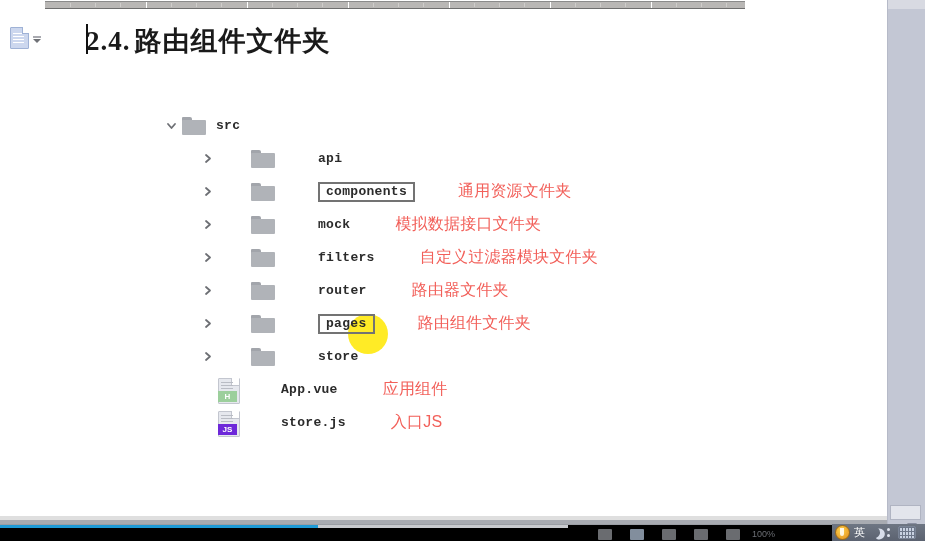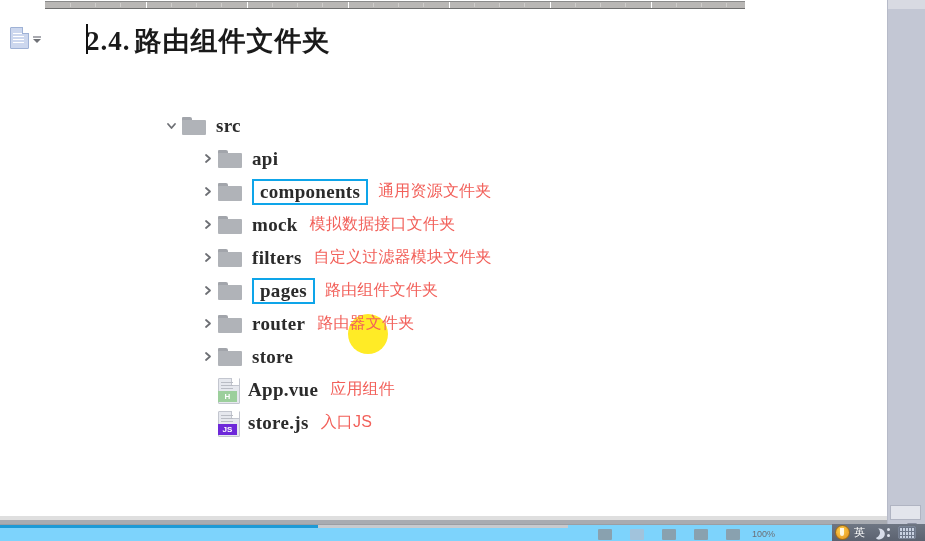--- a/index.html
+++ b/index.html
@@ -135,21 +135,21 @@
     position: absolute; left: 160px; top: 100px;
     width: 620px;
   }
   .row {
     position: relative;
     height: 33px;
     display: flex;
     align-items: center;
     white-space: nowrap;
   }
-  .row.indent { padding-left: 36px; }
+  .row.indent { padding-left: 36px; gap: 33px; }
 
   .chev {
     width: 22px; height: 22px;
     display: inline-flex;
     align-items: center; justify-content: center;
     flex: 0 0 22px;
     color: #6d6f74;
     font-size: 0;
   }
   .chev svg { display: block; }
@@ -208,29 +208,29 @@
     font-weight: bold;
     color: #ffffff;
     display: flex; align-items: center; justify-content: center;
     letter-spacing: 0;
     font-family: "Liberation Sans", sans-serif;
   }
   .badge-green { background: #9ccf9c; }
   .badge-orange { background: #6d28d9; }
 
   .name {
-    font-family: Liberation Serif, serif;
-    font-size: 19px;
+    font-family: Liberation Mono, monospace;
+    font-size: 13px;
     font-weight: bold;
     color: #2b2b2b;
     letter-spacing: .3px;
     margin-right: 12px;
   }
   .name.boxed {
-    border: 2px solid #0ea5e9;
+    border: 2px solid #737373;
     padding: 1px 6px 2px 6px;
     margin-right: 10px;
     line-height: 1;
   }
   .annot {
     font-family: "Liberation Sans", sans-serif;
     font-size: 16px;
     color: #f2605a;
     letter-spacing: .2px;
   }
@@ -264,21 +264,21 @@
     width: 14px; height: 8px;
     display: flex; gap: 2px;
   }
   .hscroll-grip i {
     display: block; width: 2px; height: 8px; background: #6e7178;
   }
 
   .taskbar {
     position: absolute; left: 0; top: 524px;
     width: 925px; height: 17px;
-    background: #7dd3fc;
+    background: #000000;
     border-top: 1px solid #9b9ea4;
   }
   .taskbar-progress {
     position: absolute; left: 0; top: 0;
     width: 318px; height: 3px;
     background: #1e9ad6;
   }
   .taskbar-progress-rest {
     position: absolute; left: 318px; top: 0;
     width: 250px; height: 3px;
@@ -484,36 +484,36 @@
       <div class="row indent">
         <span class="chev">
           <svg width="13" height="13" viewBox="0 0 13 13">
               <path d="M5 3 L9 6.5 L5 10" fill="none" stroke="#6d6f74" stroke-width="1.8" stroke-linecap="round" stroke-linejoin="round"></path>
             </svg>
         </span>
         <span class="folder">
             <span class="tab"></span>
             <span class="body"></span>
           </span>
+        <span class="name">router</span>
+        <span class="annot">路由器文件夹</span>
+      </div>
+
+      <div class="row indent">
+        <span class="chev">
+          <svg width="13" height="13" viewBox="0 0 13 13">
+              <path d="M5 3 L9 6.5 L5 10" fill="none" stroke="#6d6f74" stroke-width="1.8" stroke-linecap="round" stroke-linejoin="round"></path>
+            </svg>
+        </span>
+        <span class="folder">
+            <span class="tab"></span>
+            <span class="body"></span>
+          </span>
         <span class="name boxed">pages</span>
         <span class="annot">路由组件文件夹</span>
-      </div>
-
-      <div class="row indent">
-        <span class="chev">
-          <svg width="13" height="13" viewBox="0 0 13 13">
-              <path d="M5 3 L9 6.5 L5 10" fill="none" stroke="#6d6f74" stroke-width="1.8" stroke-linecap="round" stroke-linejoin="round"></path>
-            </svg>
-        </span>
-        <span class="folder">
-            <span class="tab"></span>
-            <span class="body"></span>
-          </span>
-        <span class="name">router</span>
-        <span class="annot">路由器文件夹</span>
       </div>
 
       <div class="row indent">
         <span class="chev">
           <svg width="13" height="13" viewBox="0 0 13 13">
               <path d="M5 3 L9 6.5 L5 10" fill="none" stroke="#6d6f74" stroke-width="1.8" stroke-linecap="round" stroke-linejoin="round"></path>
             </svg>
         </span>
         <span class="folder">
             <span class="tab"></span>

